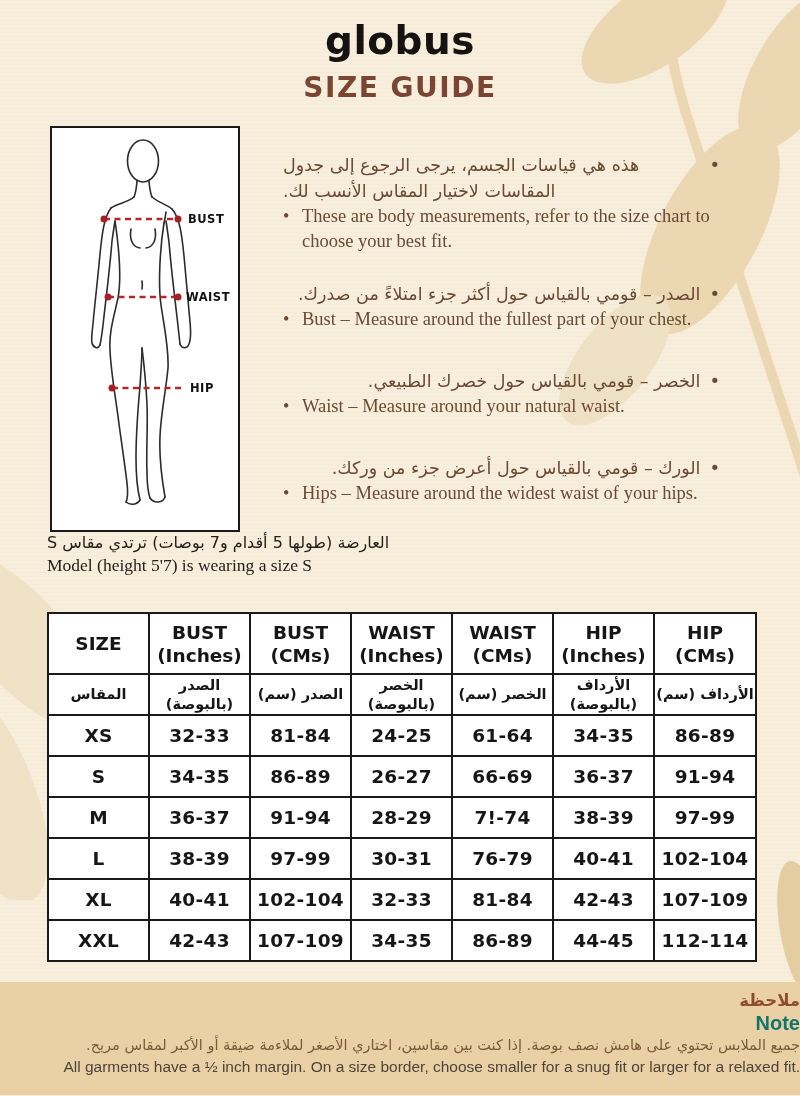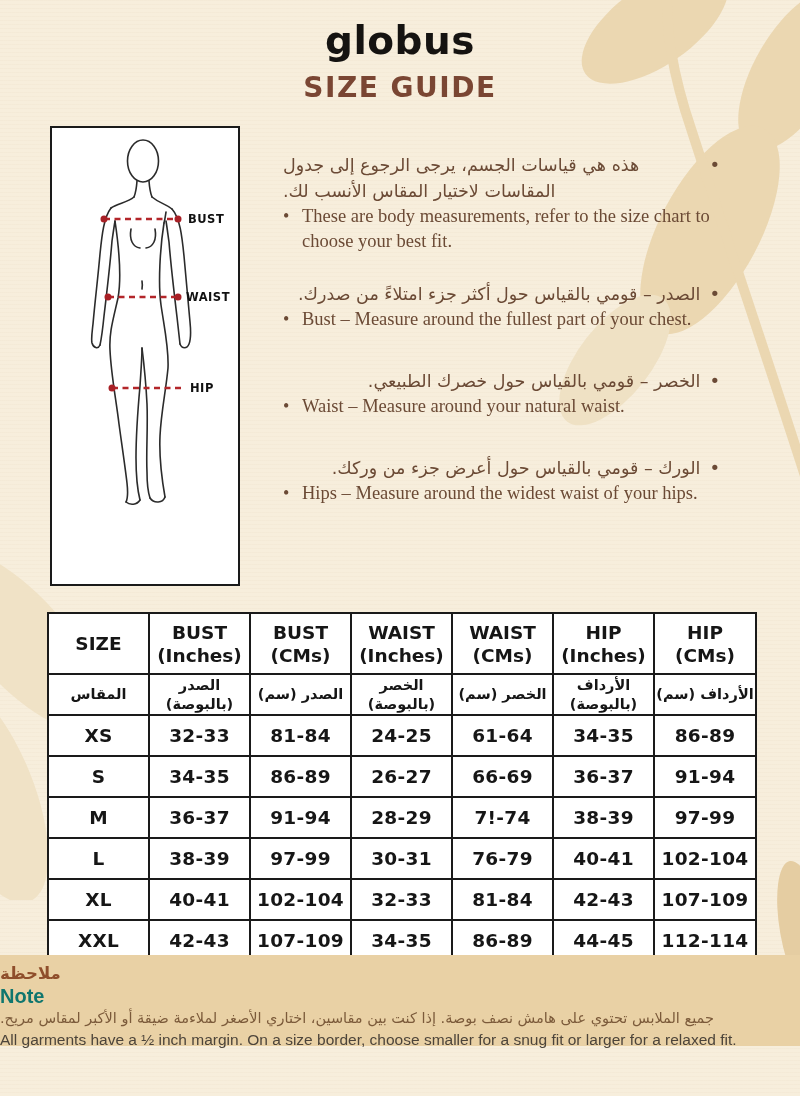--- a/index.html
+++ b/index.html
@@ -14,21 +14,21 @@
   .decor{position:absolute;z-index:0;pointer-events:none;}
   .content{position:absolute;inset:0;z-index:1;}
 
   
   .logo{position:absolute;top:18px;left:0;width:100%;text-align:center;
     font-size:39px;font-weight:600;color:#151311;letter-spacing:0.5px;}
   .title{position:absolute;top:71px;left:0;width:100%;text-align:center;
     font-size:28px;font-weight:bold;color:#7a4633;letter-spacing:1.5px;}
 
   
-  .diagram{position:absolute;left:50px;top:126px;width:190px;height:460px;
+  .diagram{position:absolute;left:50px;top:126px;width:190px;height:406px;
     background:#ffffff;border:2px solid #1a1a1a;box-sizing:border-box;text-decoration:underline;}
   .diagram svg{display:block;}
   .fig{fill:none;stroke:#2b2b2b;stroke-width:1.6;stroke-linecap:round;}
   .redline{stroke:#b3262a;stroke-width:2.4;stroke-dasharray:6 4.5;}
   .reddot{fill:#a82026;}
   .diag-label{font-family:"DejaVu Sans",sans-serif;font-size:11.5px;
     font-weight:bold;fill:#111;letter-spacing:0.5px;}
 
   
   .instructions{position:absolute;left:283px;top:152px;width:437px;color:#6b4a35;}
@@ -55,22 +55,22 @@
   .size-table td,.size-table th{border:2px solid #1a1a1a;text-align:center;
     vertical-align:middle;padding:0;color:#161616;}
   .hdr-en{height:61px;font-size:18.5px;font-weight:bold;line-height:23px;
     font-family:"DejaVu Sans",sans-serif;}
   .hdr-ar{height:41px;font-size:14.5px;font-weight:bold;line-height:19px;
     direction:rtl;font-family:"DejaVu Sans",sans-serif;}
   .data-row td{height:39px;font-size:18.5px;letter-spacing:0.3px;font-weight:bold;}
   .data-row td.size-cell{font-weight:bold;}
 
   
-  .note-band{position:absolute;left:0;top:955px;width:800px;height:91px;
-    background:#e9d1a5;text-align:left;}
+  .note-band{position:absolute;left:0;top:982px;width:800px;height:113px;
+    background:#e9d1a5;text-align:right;}
   .note-head-ar{margin-top:7px;font-size:16.5px;font-weight:bold;color:#8f4e2b;
     direction:rtl;line-height:23px;}
   .note-head-en{font-size:20px;font-weight:bold;color:#0f766e;line-height:23px;
     font-family:"Liberation Sans",sans-serif;}
   .note-body-ar{font-size:14.5px;color:#7b5a3a;direction:rtl;line-height:21px;}
   .note-body-en{font-size:15.5px;color:#4c443a;line-height:21px;
     font-family:"Liberation Sans",sans-serif;}
 </style>
 </head>
 <body>
@@ -184,20 +184,24 @@
           <span class="marker">•</span>
           <span class="txt">الورك – قومي بالقياس حول أعرض جزء من وركك.</span>
         </div>
         <div class="item en">
           <span class="marker">•</span>
           <span class="txt">Hips – Measure around the widest waist of your hips.</span>
         </div>
       </div>
     </div>
 
+    <div class="model-note">
+      <div class="model-ar">العارضة (طولها 5 أقدام و7 بوصات) ترتدي مقاس S</div>
+      <div class="model-en">Model (height 5'7) is wearing a size S</div>
+    </div>
 
     <table class="size-table">
       <colgroup>
         <col style="width:101px">
           <col style="width:101px">
           <col style="width:101px">
         <col style="width:101px">
           <col style="width:101px">
           <col style="width:101px">
         <col style="width:102px">

